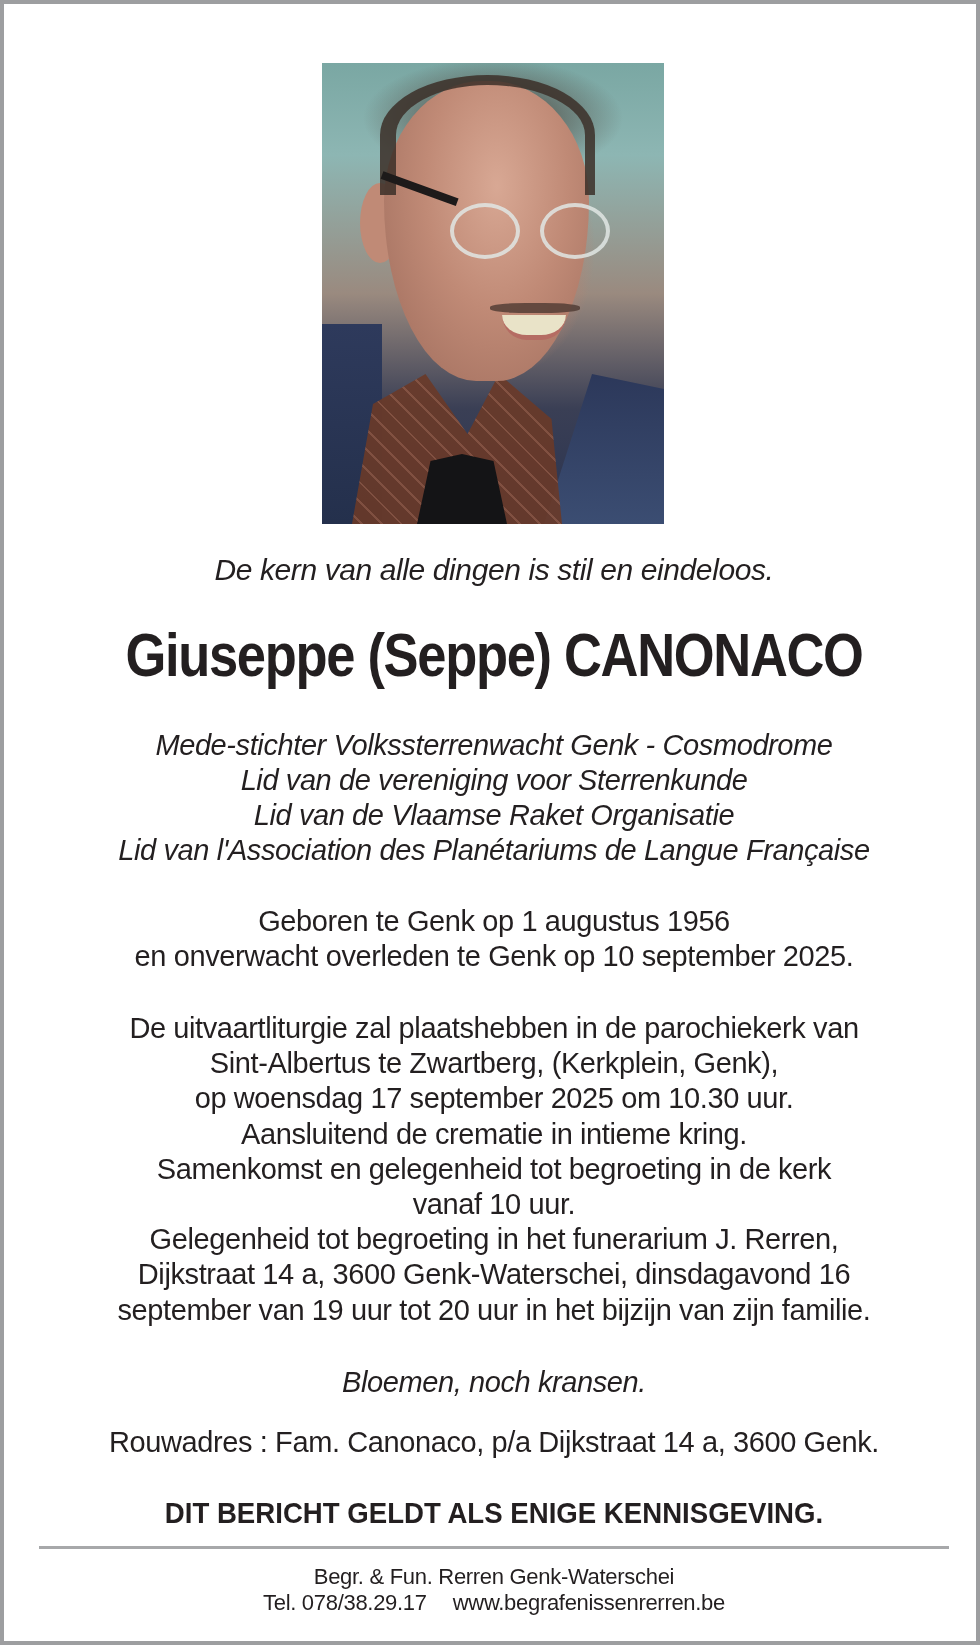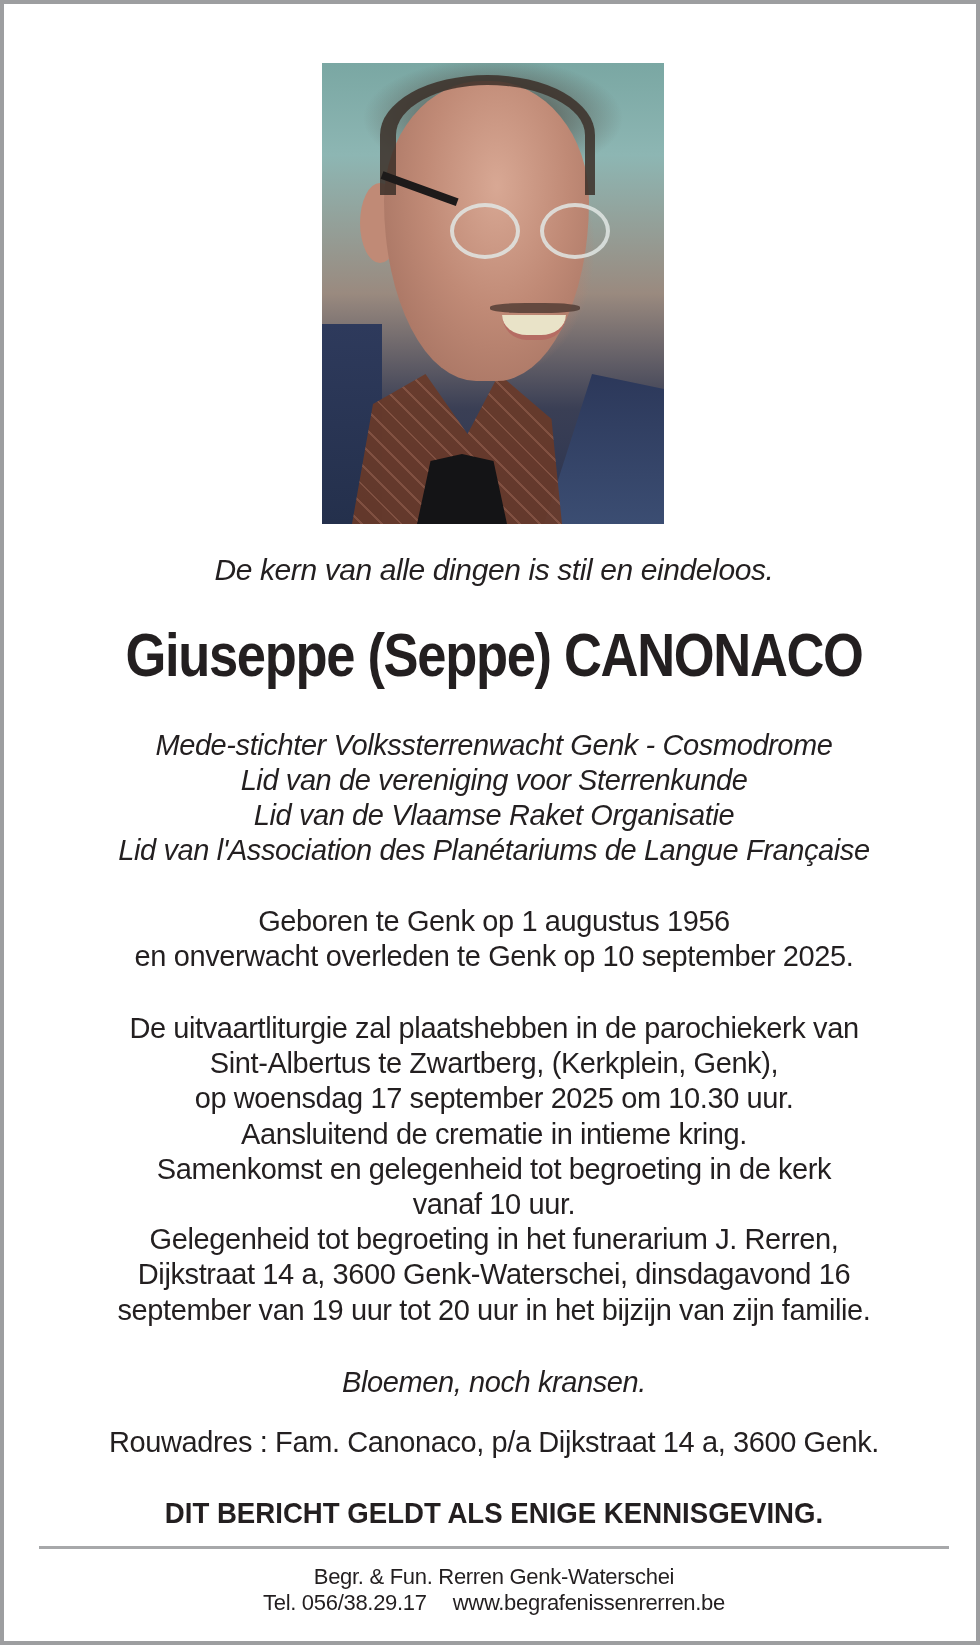--- a/index.html
+++ b/index.html
@@ -261,17 +261,17 @@
 
   <div class="text-block address">Rouwadres : Fam. Canonaco, p/a Dijkstraat 14 a, 3600 Genk.</div>
 
   <div class="text-block notice">DIT BERICHT GELDT ALS ENIGE KENNISGEVING.</div>
 
   <div class="divider"></div>
 
   <div class="text-block footer">
     <div>Begr. &amp; Fun. Rerren Genk-Waterschei</div>
     <div>
-      <span>Tel. 056/38.29.17</span><span class="gap"></span><span>www.begrafenissenrerren.be</span>
+      <span>Tel. 078/38.29.17</span><span class="gap"></span><span>www.begrafenissenrerren.be</span>
     </div>
   </div>
 
 </div>
 
 </body></html>

